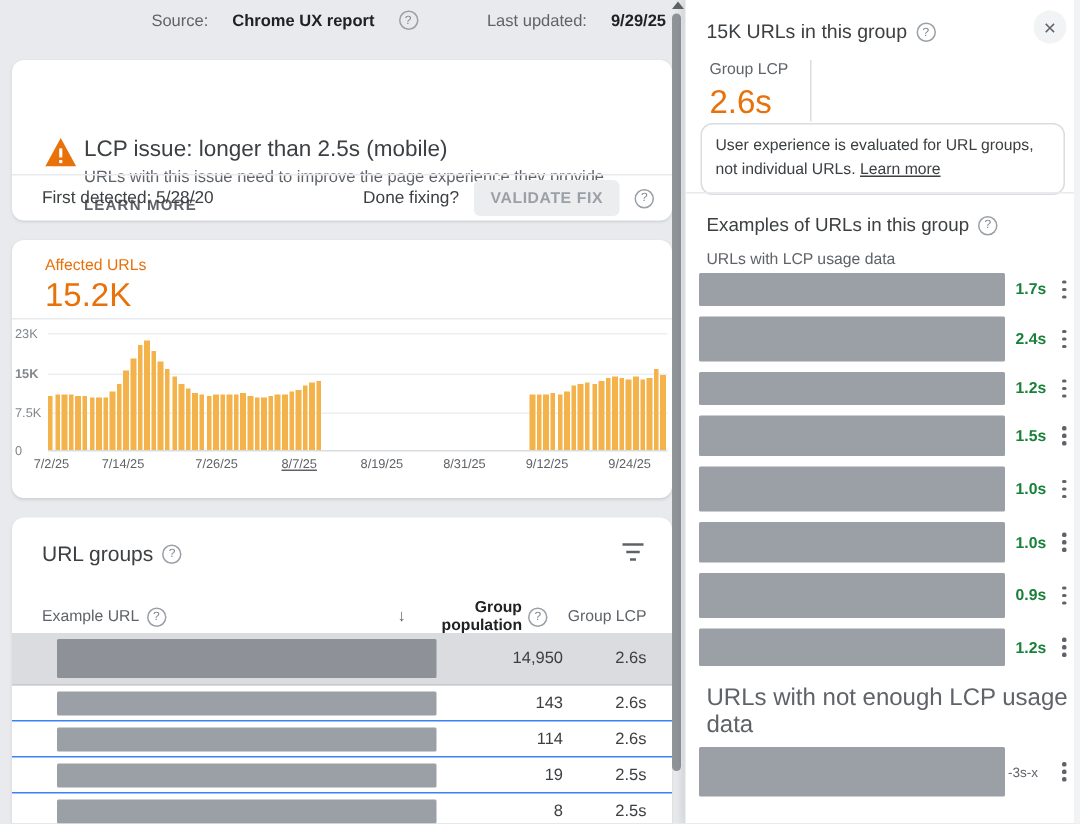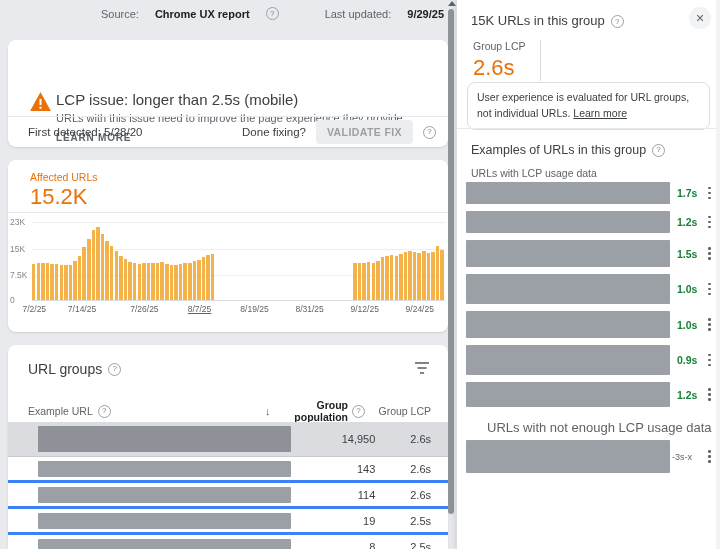--- a/index.html
+++ b/index.html
@@ -40,21 +40,21 @@
   
   .tbl-title{position:absolute;left:20px;top:16px;font-size:14px;color:#3c4043;display:flex;align-items:center;gap:6px;}
   .filter-btn{position:absolute;right:16px;top:16px;width:18px;height:16px;cursor:pointer;}
   .thead{position:absolute;left:0;right:0;top:55px;height:22px;display:flex;align-items:center;
     font-size:10.5px;color:#5f6368;}
   .tbody{position:absolute;left:0;right:0;top:77px;}
   .col-url{flex:1;padding-left:20px;display:flex;align-items:center;gap:5px;}
   .col-pop{width:100px;text-align:right;justify-content:flex-end;display:flex;align-items:center;gap:4px;}
   .col-pop b{color:#202124;}
   .col-lcp{width:83px;text-align:right;padding-right:17px;box-sizing:border-box;}
-  .trow{display:flex;align-items:center;height:23px;border-bottom:3px solid #3b82f6;font-size:11px;color:#3c4043;cursor:pointer;}
+  .trow{display:flex;align-items:center;height:23px;border-bottom:1px solid #3b82f6;font-size:11px;color:#3c4043;cursor:pointer;}
   .trow.selected{height:34px;background:#dadce0;border-bottom:1px solid #c8cace;}
   .redact{background:#9aa0a6;height:16px;width:253px;margin-left:10px;border-radius:1px;}
   .trow.selected .redact{background:#8e9298;height:26px;}
   .sort-arrow{font-size:11px;color:#5f6368;}
   
   .scrollbar{position:absolute;left:447px;top:0;width:9px;height:549px;}
   .scroll-arrow{position:absolute;left:1px;top:1px;width:0;height:0;border-left:4px solid transparent;
     border-right:4px solid transparent;border-bottom:5px solid #5f6368;}
   .scroll-thumb{position:absolute;left:1px;top:9px;width:6px;height:505px;background:#8f9499;border-radius:3px;}
   
@@ -75,21 +75,21 @@
   .panel-divider{position:absolute;left:0;right:0;top:128px;border-top:1px solid #e8eaed;}
   .examples-title{position:absolute;left:14px;top:143px;font-size:12.5px;color:#3c4043;display:flex;align-items:center;gap:6px;}
   .withdata-label{position:absolute;left:14px;top:167px;font-size:10.5px;color:#5f6368;}
   .url-list{position:absolute;left:9px;top:182px;width:250px;}
   .url-row{display:flex;align-items:center;margin-bottom:7px;}
   .url-bar{width:204px;background:#9aa0a6;border-radius:1px;flex:0 0 auto;}
   .url-val{width:28px;margin-left:7px;font-size:10.5px;font-weight:bold;color:#188038;flex:0 0 auto;}
   .url-tail{margin-left:2px;font-size:9px;color:#5f6368;width:33px;flex:0 0 auto;}
   .dots{display:flex;flex-direction:column;gap:2.5px;margin-left:1px;cursor:pointer;padding:2px;}
   .dots i{width:2.5px;height:2.5px;border-radius:50%;background:#5f6368;}
-  .nodata-label{font-size:13px;color:#5f6368;margin:13px 0 5px 21px;}
+  .nodata-label{font-size:16px;color:#5f6368;margin:13px 0 5px 5px;}
   .panel-track{position:absolute;right:0;top:0;width:4px;height:549px;background:#f1f3f4;}
 </style>
 </head>
 <body>
 
 <div class="source-bar">
   <span>Source:</span>
   <b>Chrome UX report</b>
   <span class="qicon">?</span>
   <span class="source-gap"></span>
@@ -118,21 +118,21 @@
 </div>
 
 <div class="card" style="left:8px;top:160px;width:440px;height:172px;">
   <div class="metric-label">Affected URLs</div>
   <div class="metric-value">15.2K</div>
   <div class="chart-divider"></div>
   <div class="plot" id="chart-plot">
       <div class="gridline" style="top: 0px;"></div>
       <div class="ylab" style="top: 0px;">23K</div>
       <div class="gridline" style="top: 27.1304px;"></div>
-      <div class="ylab" style="top: 27.1304px;">15K</div>
+      <div class="ylab" style="top: 27.1304px; font-weight: bold;">15K</div>
       <div class="gridline" style="top: 52.5652px;"></div>
       <div class="ylab" style="top: 52.5652px;">7.5K</div>
       <div class="gridline zero" style="top: 78px;"></div>
       <div class="ylab" style="top: 78px;">0</div>
       <div class="chart-bar" style="left: 0px; width: 3.48889px; height: 35.9478px; background: rgb(243, 178, 74);"></div>
       <div class="chart-bar" style="left: 4.58889px; width: 3.48889px; height: 36.6261px; background: rgb(243, 178, 74);"></div>
       <div class="chart-bar" style="left: 9.17778px; width: 3.48889px; height: 36.9652px; background: rgb(243, 178, 74);"></div>
       <div class="chart-bar" style="left: 13.7667px; width: 3.48889px; height: 36.6261px; background: rgb(243, 178, 74);"></div>
       <div class="chart-bar" style="left: 18.3556px; width: 3.48889px; height: 36.287px; background: rgb(243, 178, 74);"></div>
       <div class="chart-bar" style="left: 22.9444px; width: 3.48889px; height: 35.6087px; background: rgb(243, 178, 74);"></div>
@@ -302,20 +302,29 @@
       <div class="url-row">
         <div class="url-bar" style="height: 22px;"></div>
         <div class="url-val">1.7s</div>
         <div class="dots">
           <i></i>
           <i></i>
           <i></i>
         </div>
       </div>
       <div class="url-row">
+        <div class="url-bar" style="height: 30px;"></div>
+        <div class="url-val">2.4s</div>
+        <div class="dots">
+          <i></i>
+          <i></i>
+          <i></i>
+        </div>
+      </div>
+      <div class="url-row">
         <div class="url-bar" style="height: 22px;"></div>
         <div class="url-val">1.2s</div>
         <div class="dots">
           <i></i>
           <i></i>
           <i></i>
         </div>
       </div>
       <div class="url-row">
         <div class="url-bar" style="height: 27px;"></div>

